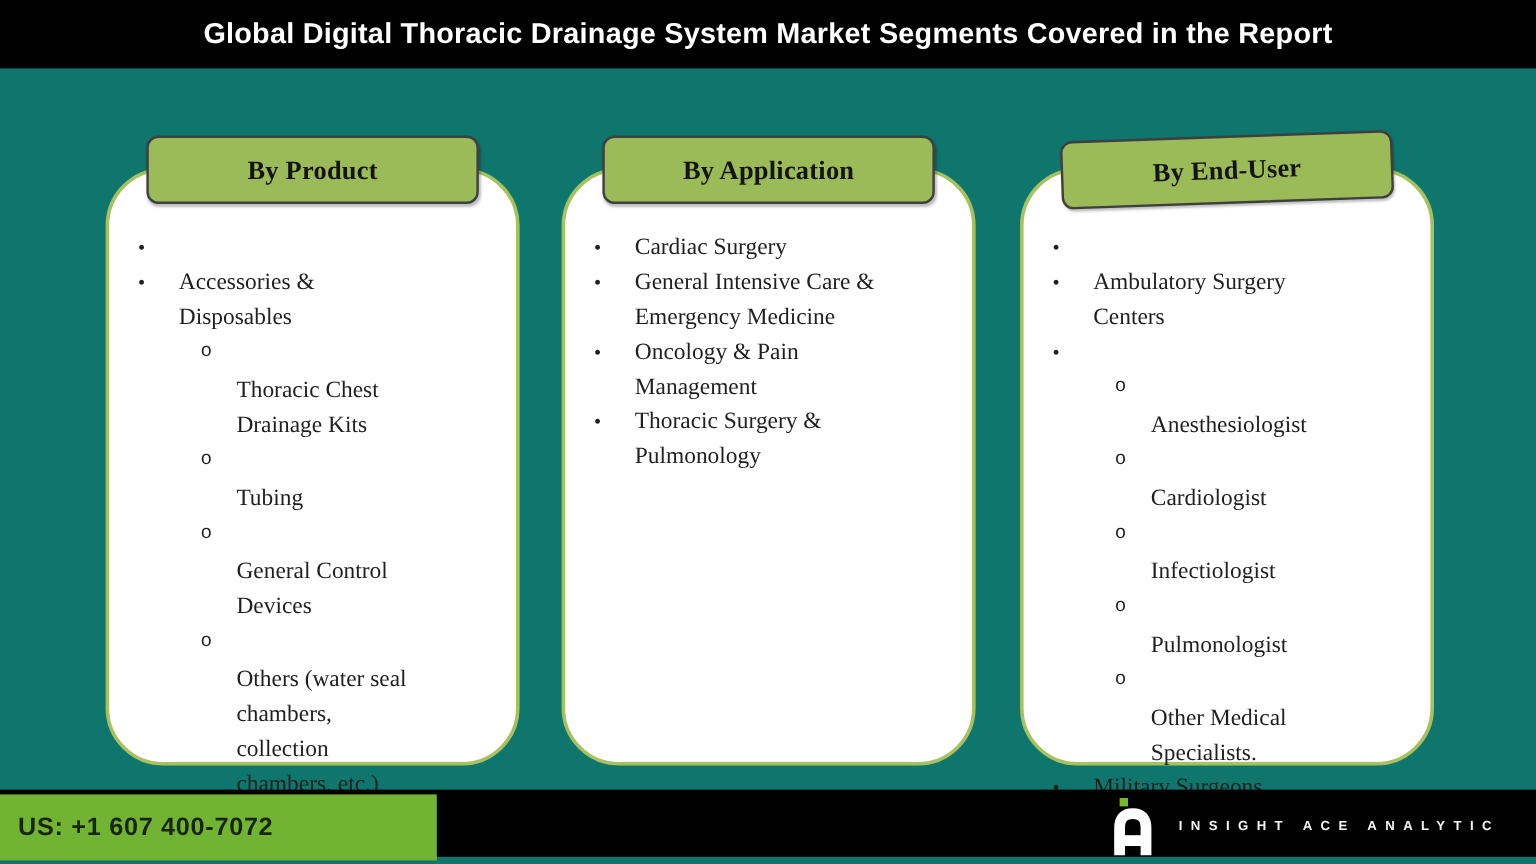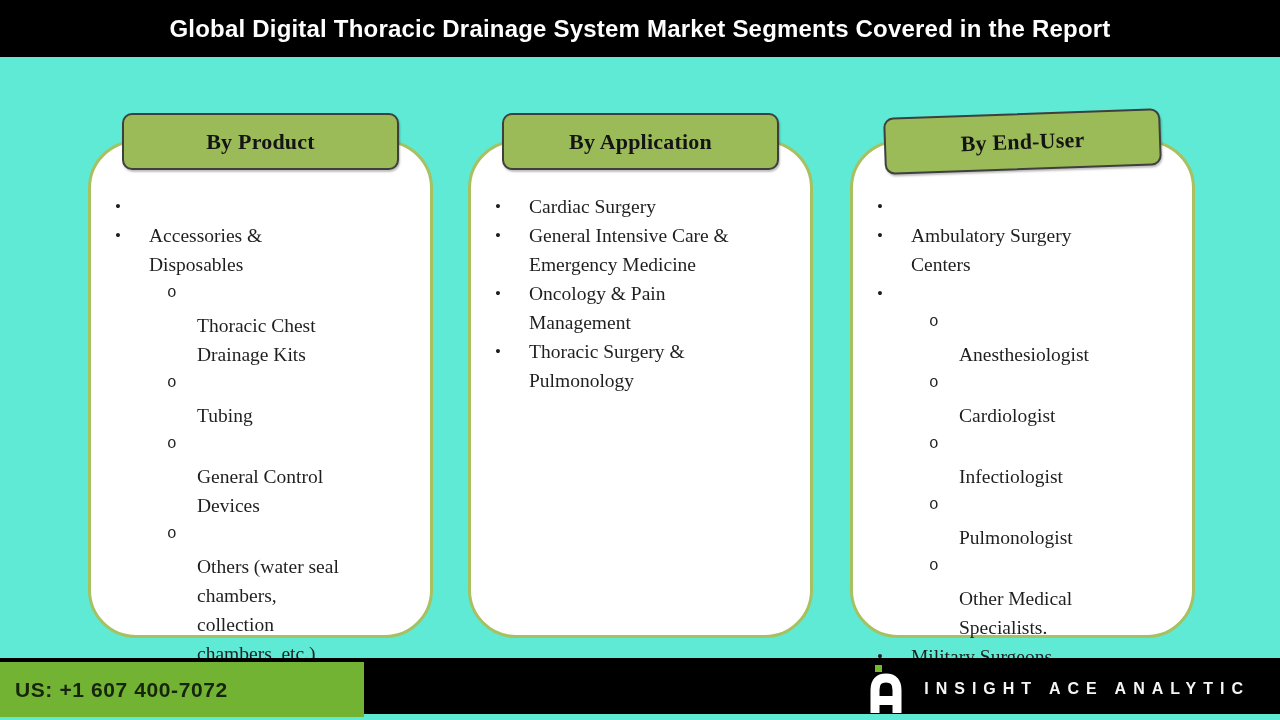--- a/index.html
+++ b/index.html
@@ -1,18 +1,18 @@
 <!DOCTYPE html>
 <html><head>
 <meta charset="utf-8">
 <style>
   * { margin:0; padding:0; box-sizing:border-box; }
   body { background:#555; }
   .canvas {
-    position:relative; width:1280px; height:720px; background:#5eead4;
+    position:relative; width:1280px; height:720px; background:#0f766e;
     overflow:hidden; font-family:"Liberation Serif", serif;
   }
 
   
   .titlebar {
     position:absolute; left:0; top:0; width:1280px; height:57px;
     background:#000000; display:flex; align-items:center; justify-content:center;
   }
   .titlebar h1 {
     color:#ffffff; font-family:"Liberation Sans", sans-serif;
@@ -63,21 +63,21 @@
     font-family:"Liberation Sans", sans-serif; font-weight:bold;
     font-size:21px; color:#16250b; letter-spacing:0.6px;
   }
   .brand {
     position:absolute; right:30px; top:0; height:62px;
     display:flex; align-items:center; gap:20px;
   }
   .brand .logo { display:block; }
   .brand .brand-name {
     font-family:"Liberation Sans", sans-serif; font-weight:bold;
-    font-size:16px; color:#f5f5f5; letter-spacing:7px; white-space:nowrap;
+    font-size:11px; color:#f5f5f5; letter-spacing:7px; white-space:nowrap;
   }
 </style>
 </head>
 <body>
 
 <div class="canvas">
 
   <header class="titlebar">
     <h1>Global Digital Thoracic Drainage System Market Segments Covered in the Report</h1>
   </header>

